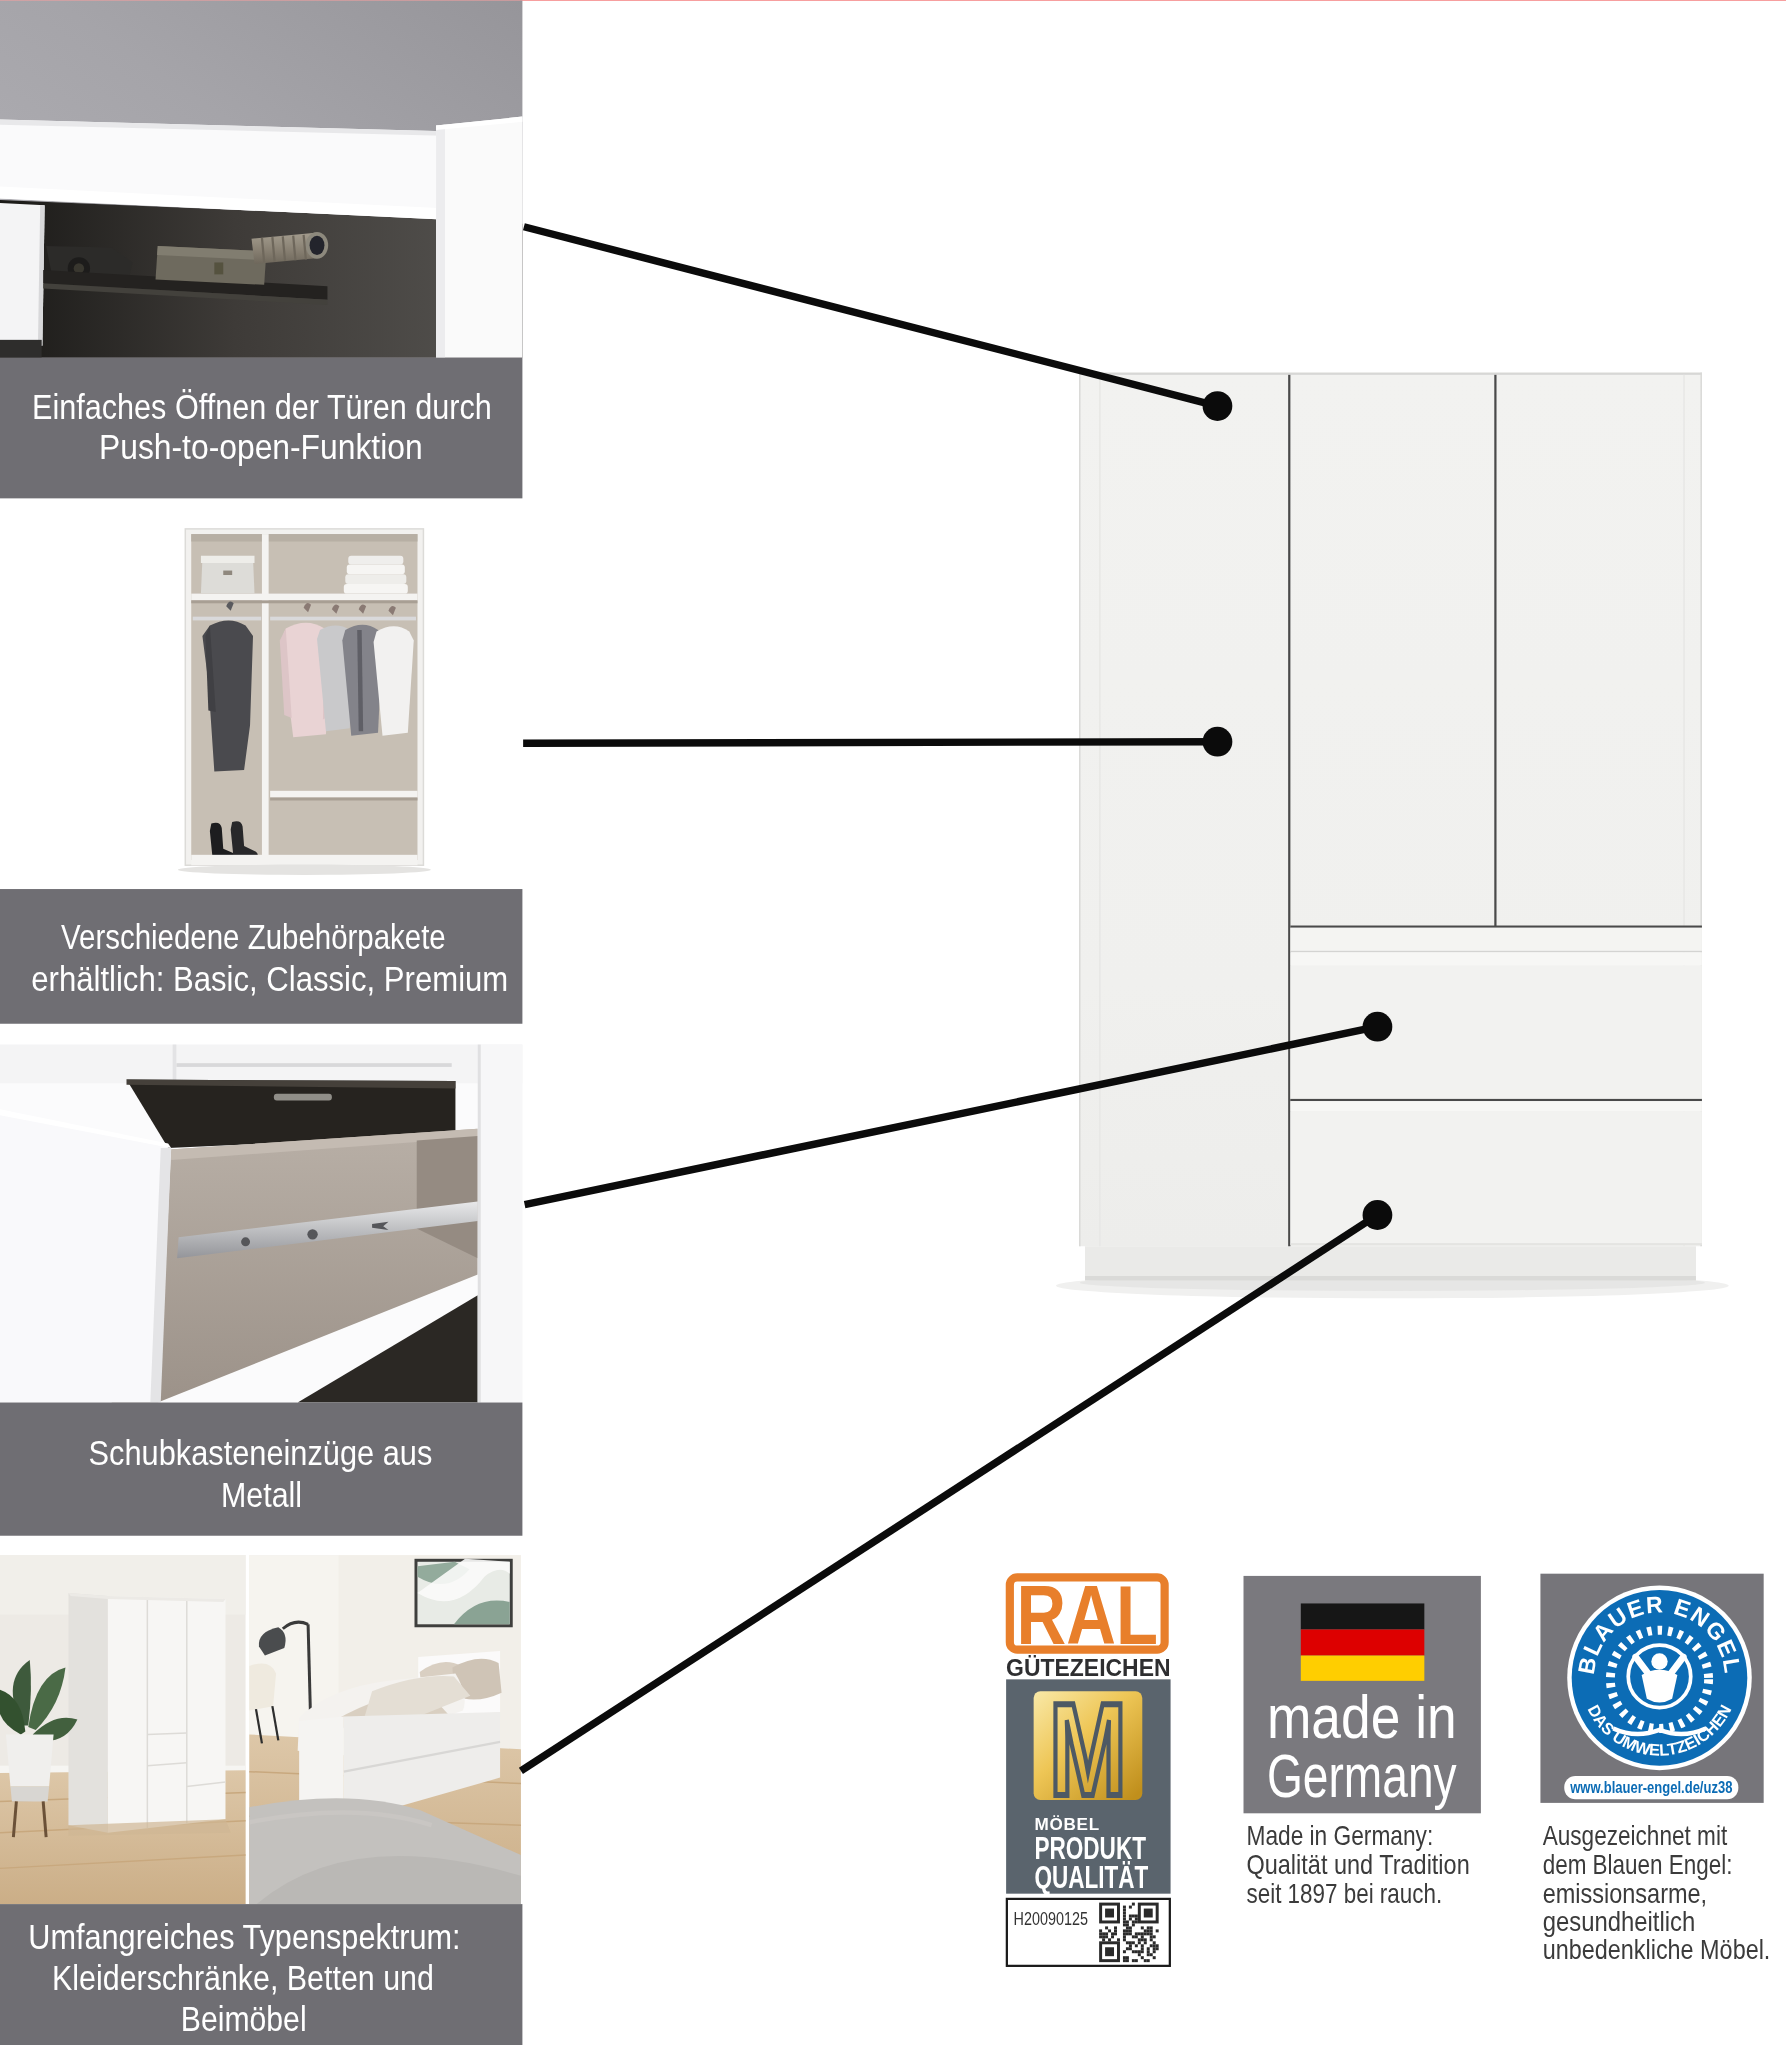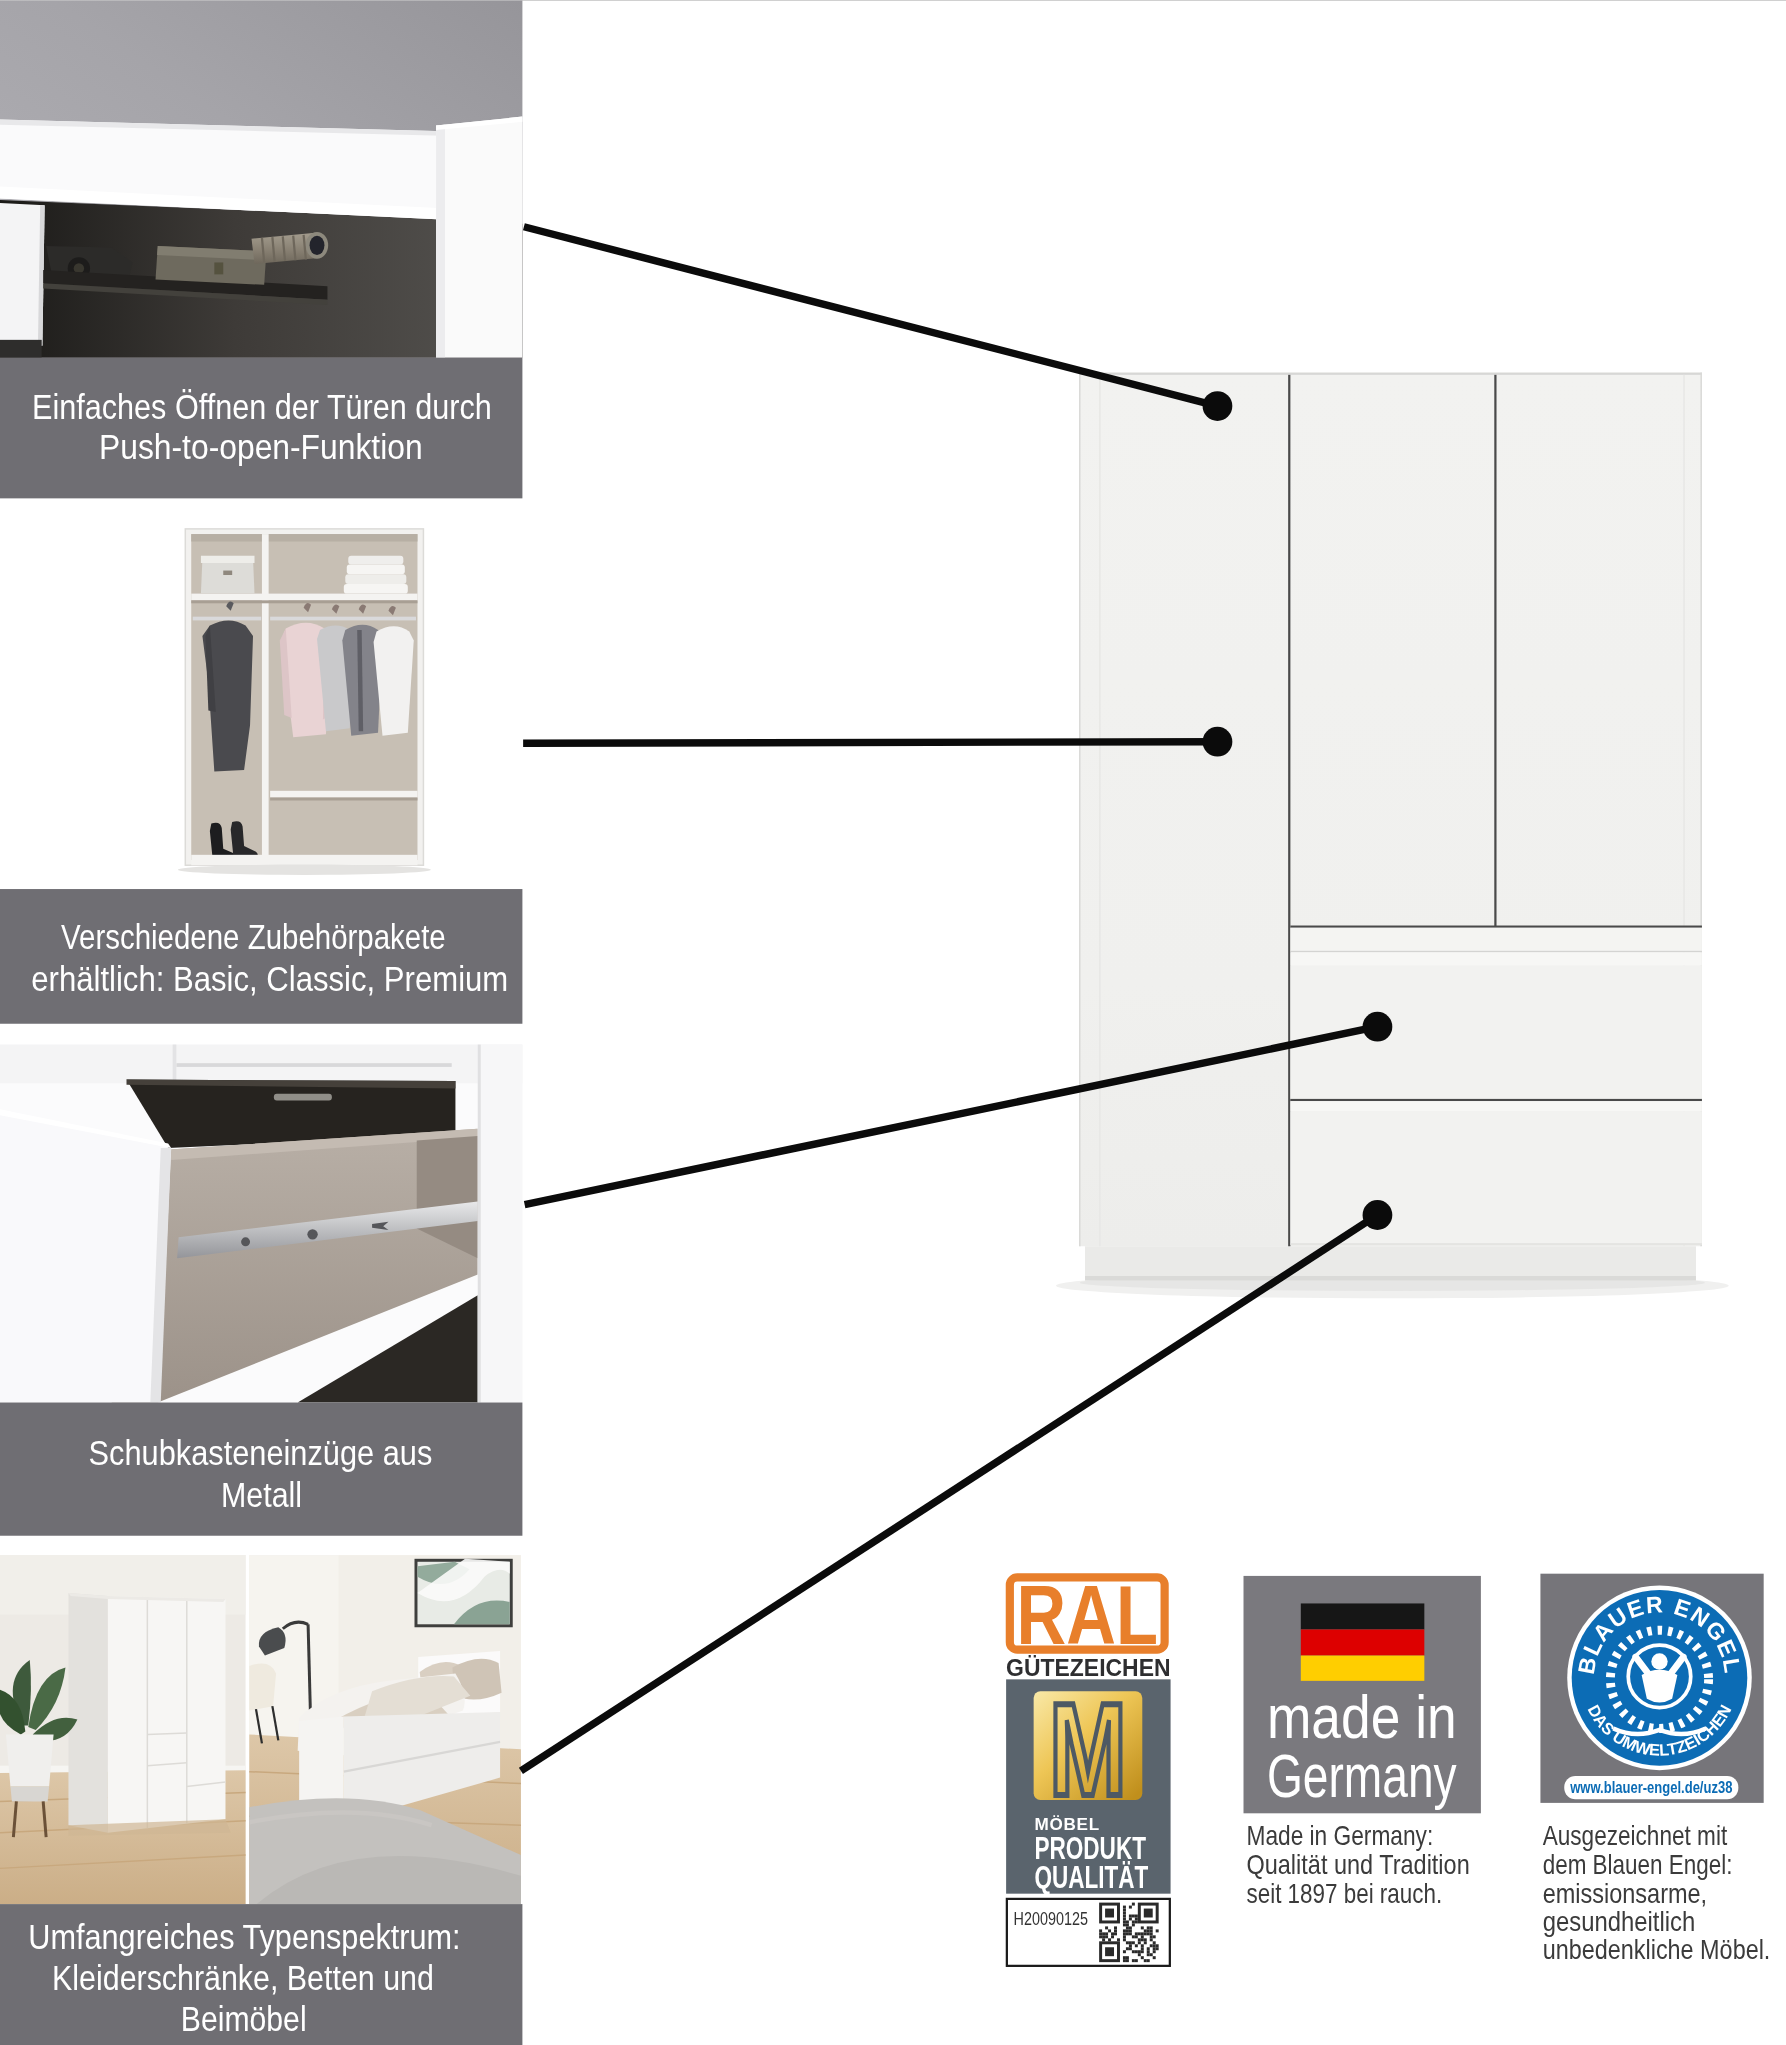--- a/index.html
+++ b/index.html
@@ -1,15 +1,15 @@
 <!DOCTYPE html>
 <html style="font-size:12px"><head><meta charset="utf-8">
 <style>
 html,body{margin:0;padding:0;background:#fff;}
-#page{position:relative;width:1786px;height:2046px;background:#a3a3a3;overflow:hidden;}
+#page{position:relative;width:1786px;height:2046px;background:#ef4444;overflow:hidden;}
 svg{display:block;}
 text{font-family:"Liberation Sans",sans-serif;}
 </style></head>
 <body>
 <div id="page">
 <svg width="1786" height="2046" viewBox="0 0 2400 2748" xmlns="http://www.w3.org/2000/svg">
 <defs>
 <linearGradient id="p1bg" x1="0" y1="1" x2="1" y2="0">
   <stop offset="0" stop-color="#b2b1b6"></stop>
           <stop offset="0.55" stop-color="#a5a4a9"></stop>

